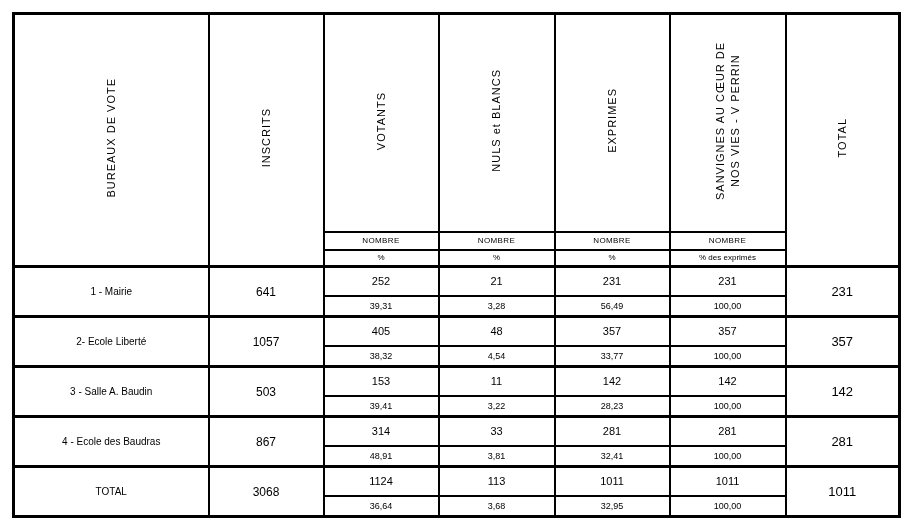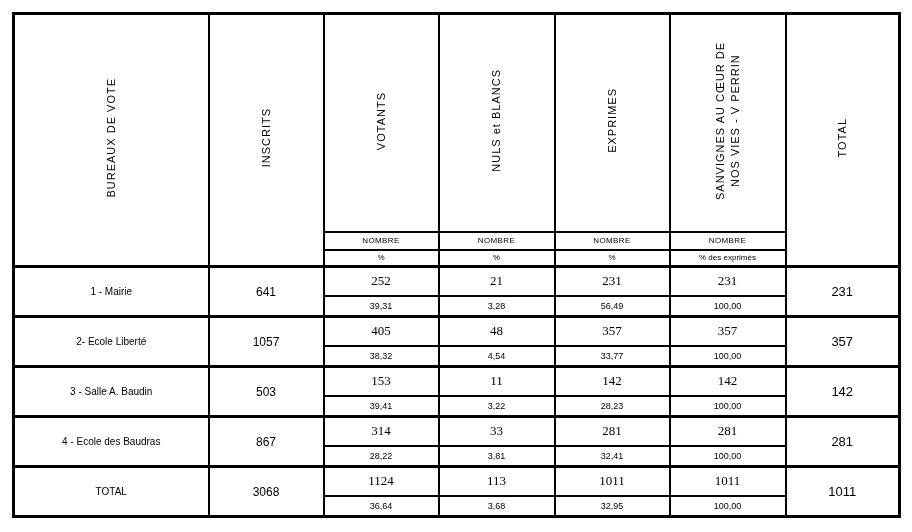--- a/index.html
+++ b/index.html
@@ -50,21 +50,21 @@
   td.hspan { border-bottom: 3px solid #000; }
   
   tr.h-nombre td { font-size: 8px; letter-spacing: 0.4px; border-bottom: 2px solid #000; }
   tr.h-pct td    { font-size: 8px; border-bottom: 3px solid #000; }
 
   
   td.d-name    { font-size: 10px; }
   td.d-inscrits{ font-size: 12px; }
   td.d-total   { font-size: 13px; }
   td.d-span    { border-bottom: 3px solid #000; }
-  tr.r-num td.d-num { font-size: 13px; border-bottom: 2px solid #000; font-family: Liberation Serif, serif; }
+  tr.r-num td.d-num { font-size: 11px; border-bottom: 2px solid #000; }
   tr.r-pct td.d-pct { font-size: 9px;  border-bottom: 3px solid #000; }
 </style>
 </head>
 <body>
 
 <div class="sheet">
   <table class="tbl">
     <colgroup>
       <col style="width:195px">
         <col style="width:115px">
@@ -165,21 +165,21 @@
     <tr class="r-num">
       <td rowspan="2" class="d-name d-span">4 - Ecole des Baudras</td>
       <td rowspan="2" class="d-inscrits d-span">867</td>
       <td class="d-num">314</td>
       <td class="d-num">33</td>
       <td class="d-num">281</td>
       <td class="d-num">281</td>
       <td rowspan="2" class="d-total d-span">281</td>
     </tr>
     <tr class="r-pct">
-      <td class="d-pct">28,22</td>
+      <td class="d-pct">48,91</td>
       <td class="d-pct">3,81</td>
       <td class="d-pct">32,41</td>
       <td class="d-pct">100,00</td>
     </tr>
 
     <tr class="r-num">
       <td rowspan="2" class="d-name d-span">TOTAL</td>
       <td rowspan="2" class="d-inscrits d-span">3068</td>
       <td class="d-num">1124</td>
       <td class="d-num">113</td>

